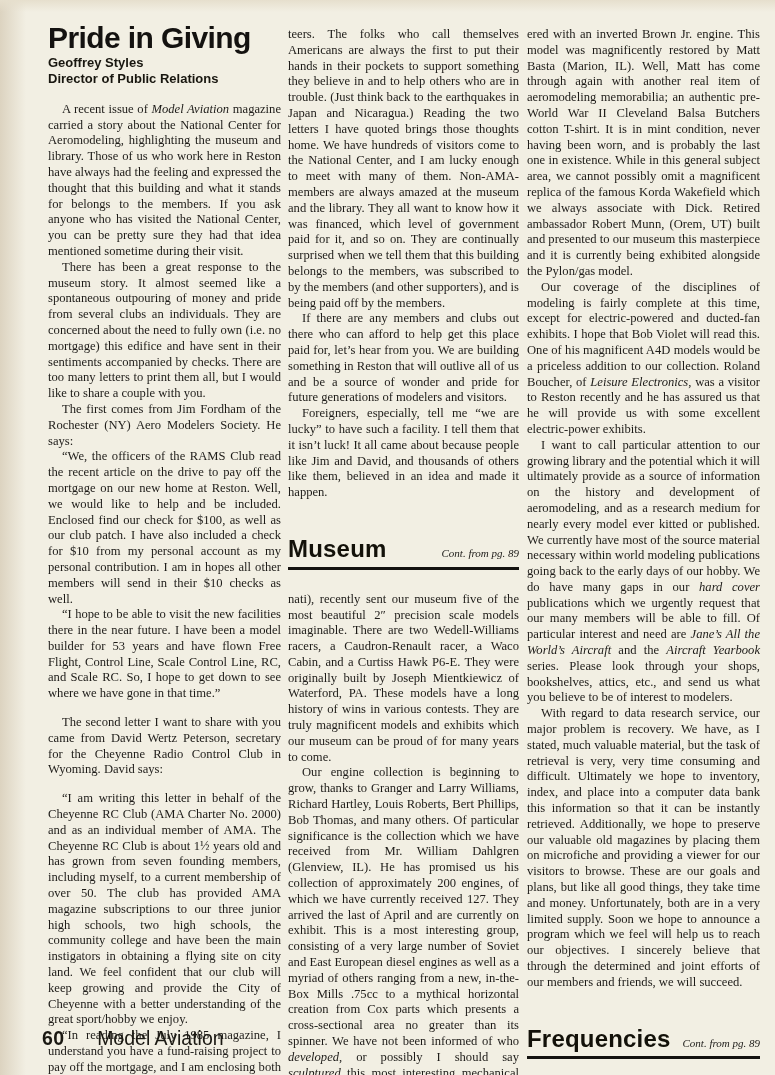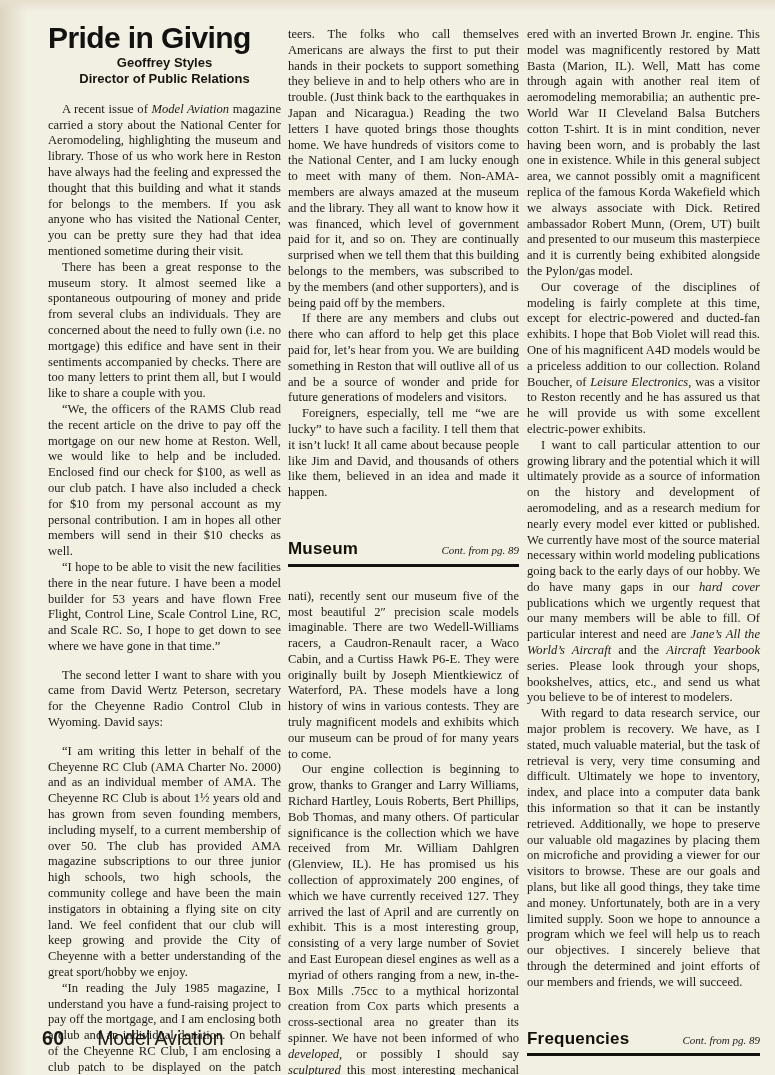--- a/index.html
+++ b/index.html
@@ -19,30 +19,30 @@
   .col2{left:288px;top:27px;width:231px;}
   .col3{left:527px;top:27px;width:233px;}
   p{margin:0;}
   .ind{text-indent:14px;}
   .sp{margin-top:13px;}
   h1{
     font-family:"Liberation Sans",sans-serif;font-weight:bold;
     font-size:30px;letter-spacing:-0.6px;margin:0 0 9px 0;color:#141210;
   }
   .byline{
-    text-align:center;font-family:"Liberation Sans",sans-serif;font-weight:bold;
+    text-align:left;font-family:"Liberation Sans",sans-serif;font-weight:bold;
     font-size:13px;line-height:16.5px;margin-bottom:14px;color:#18160f;
   }
   .i{font-style:italic;}
   .section-header{
     display:flex;justify-content:space-between;align-items:baseline;
     border-bottom:3px solid #14120f;padding-bottom:5px;
     margin-top:40px;margin-bottom:22px;
   }
-  .sec-title{font-family:"Liberation Sans",sans-serif;font-weight:bold;font-size:17px;letter-spacing:0.2px;color:#131109;}
+  .sec-title{font-family:"Liberation Sans",sans-serif;font-weight:bold;font-size:24px;letter-spacing:0.2px;color:#131109;}
   .sec-cont{font-style:italic;font-size:11px;}
   .footer{
     position:absolute;left:42px;top:1027px;
     font-family:"Liberation Sans",sans-serif;font-size:19.5px;color:#1a1812;
   }
   .pagenum{font-weight:bold;margin-right:27px;letter-spacing:0.5px;}
 </style>
 </head>
 <body>
 
@@ -52,20 +52,21 @@
 
   <div class="col col1">
     <h1>Pride in Giving</h1>
     <div class="byline">
       <div>Geoffrey Styles</div>
       <div>Director of Public Relations</div>
     </div>
     <div class="paras">
         <p class="ind"><span>A recent issue of </span><span class="i">Model Aviation</span><span> magazine carried a story about the National Center for Aeromodeling, highlighting the museum and library. Those of us who work here in Reston have always had the feeling and expressed the thought that this building and what it stands for belongs to the members. If you ask anyone who has visited the National Center, you can be pretty sure they had that idea mentioned sometime during their visit.</span></p>
         <p class="ind"><span>There has been a great response to the museum story. It almost seemed like a spontaneous outpouring of money and pride from several clubs an individuals. They are concerned about the need to fully own (i.e. no mortgage) this edifice and have sent in their sentiments accompanied by checks. There are too many letters to print them all, but I would like to share a couple with you.</span></p>
+        <p class="ind"><span>The first comes from Jim Fordham of the Rochester (NY) Aero Modelers Society. He says:</span></p>
         <p class="ind"><span>“We, the officers of the RAMS Club read the recent article on the drive to pay off the mortgage on our new home at Reston. Well, we would like to help and be included. Enclosed find our check for $100, as well as our club patch. I have also included a check for $10 from my personal account as my personal contribution. I am in hopes all other members will send in their $10 checks as well.</span></p>
         <p class="ind"><span>“I hope to be able to visit the new facilities there in the near future. I have been a model builder for 53 years and have flown Free Flight, Control Line, Scale Control Line, RC, and Scale RC. So, I hope to get down to see where we have gone in that time.”</span></p>
         <p class="ind sp"><span>The second letter I want to share with you came from David Wertz Peterson, secretary for the Cheyenne Radio Control Club in Wyoming. David says:</span></p>
         <p class="ind sp"><span>“I am writing this letter in behalf of the Cheyenne RC Club (AMA Charter No. 2000) and as an individual member of AMA. The Cheyenne RC Club is about 1½ years old and has grown from seven founding members, including myself, to a current membership of over 50. The club has provided AMA magazine subscriptions to our three junior high schools, two high schools, the community college and have been the main instigators in obtaining a flying site on city land. We feel confident that our club will keep growing and provide the City of Cheyenne with a better understanding of the great sport/hobby we enjoy.</span></p>
         <p class="ind"><span>“In reading the July 1985 magazine, I understand you have a fund-raising project to pay off the mortgage, and I am enclosing both a club and an individual donation. On behalf of the Cheyenne RC Club, I am enclosing a club patch to be displayed on the patch boards, along with a donation check for $25.00. So, give District IX another mark for the club challenge.</span></p>
       </div>
   </div>
 
   <div class="col col2">
     <div class="paras">

